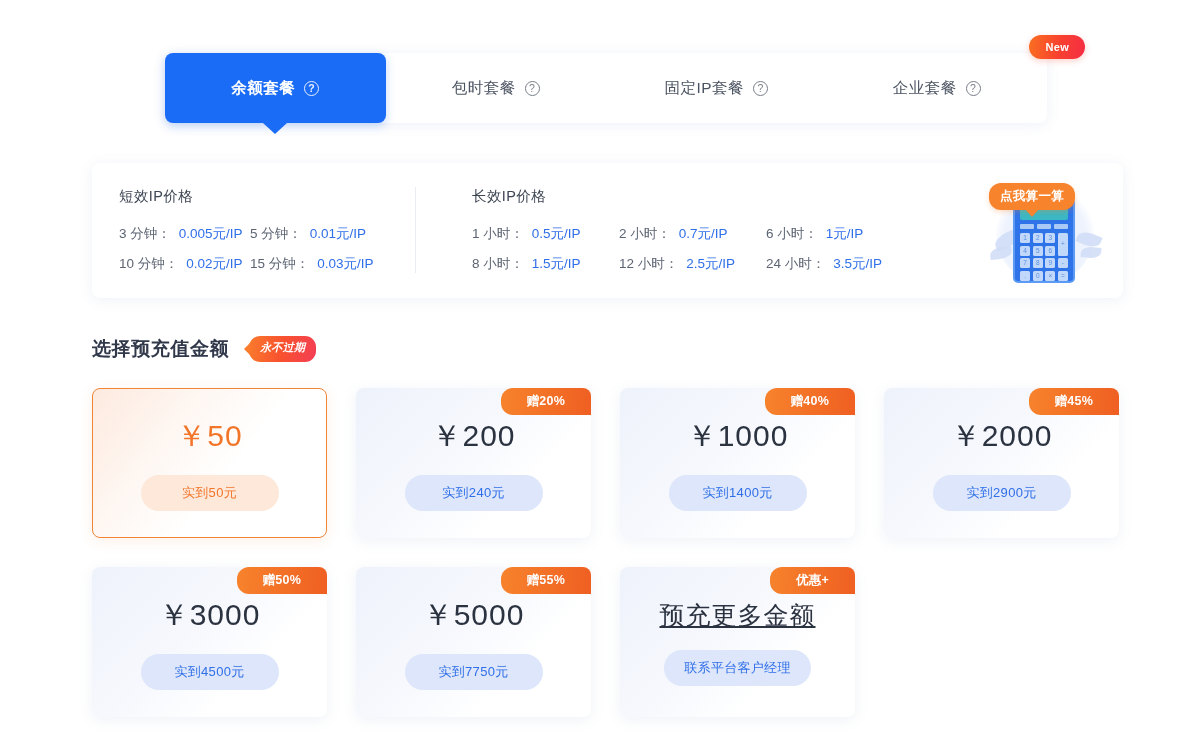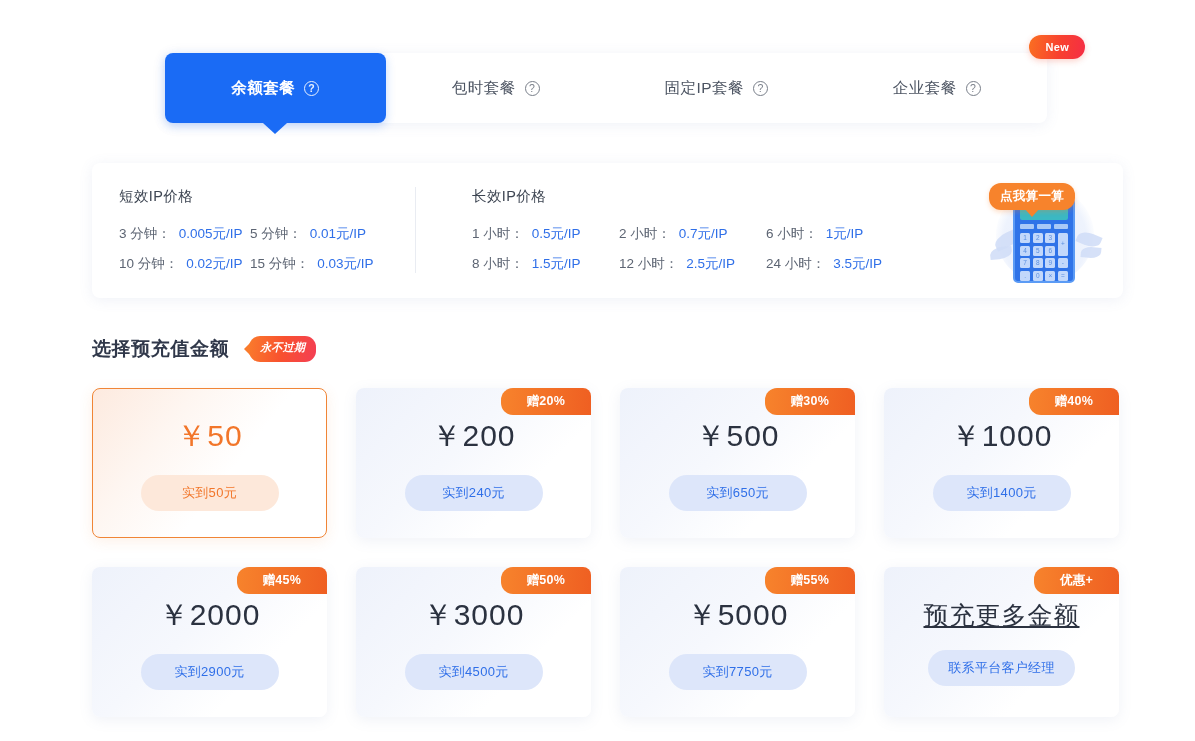--- a/index.html
+++ b/index.html
@@ -314,25 +314,20 @@
       <span class="amount">￥50</span>
       <span class="pill">实到50元</span>
     </div>
 
     <div class="card">
       <span class="gift">赠20%</span>
       <span class="amount">￥200</span>
       <span class="pill">实到240元</span>
     </div>
 
-    <div class="card">
-      <span class="gift">赠30%</span>
-      <span class="amount">￥500</span>
-      <span class="pill">实到650元</span>
-    </div>
 
     <div class="card">
       <span class="gift">赠40%</span>
       <span class="amount">￥1000</span>
       <span class="pill">实到1400元</span>
     </div>
 
     <div class="card">
       <span class="gift">赠45%</span>
       <span class="amount">￥2000</span>

